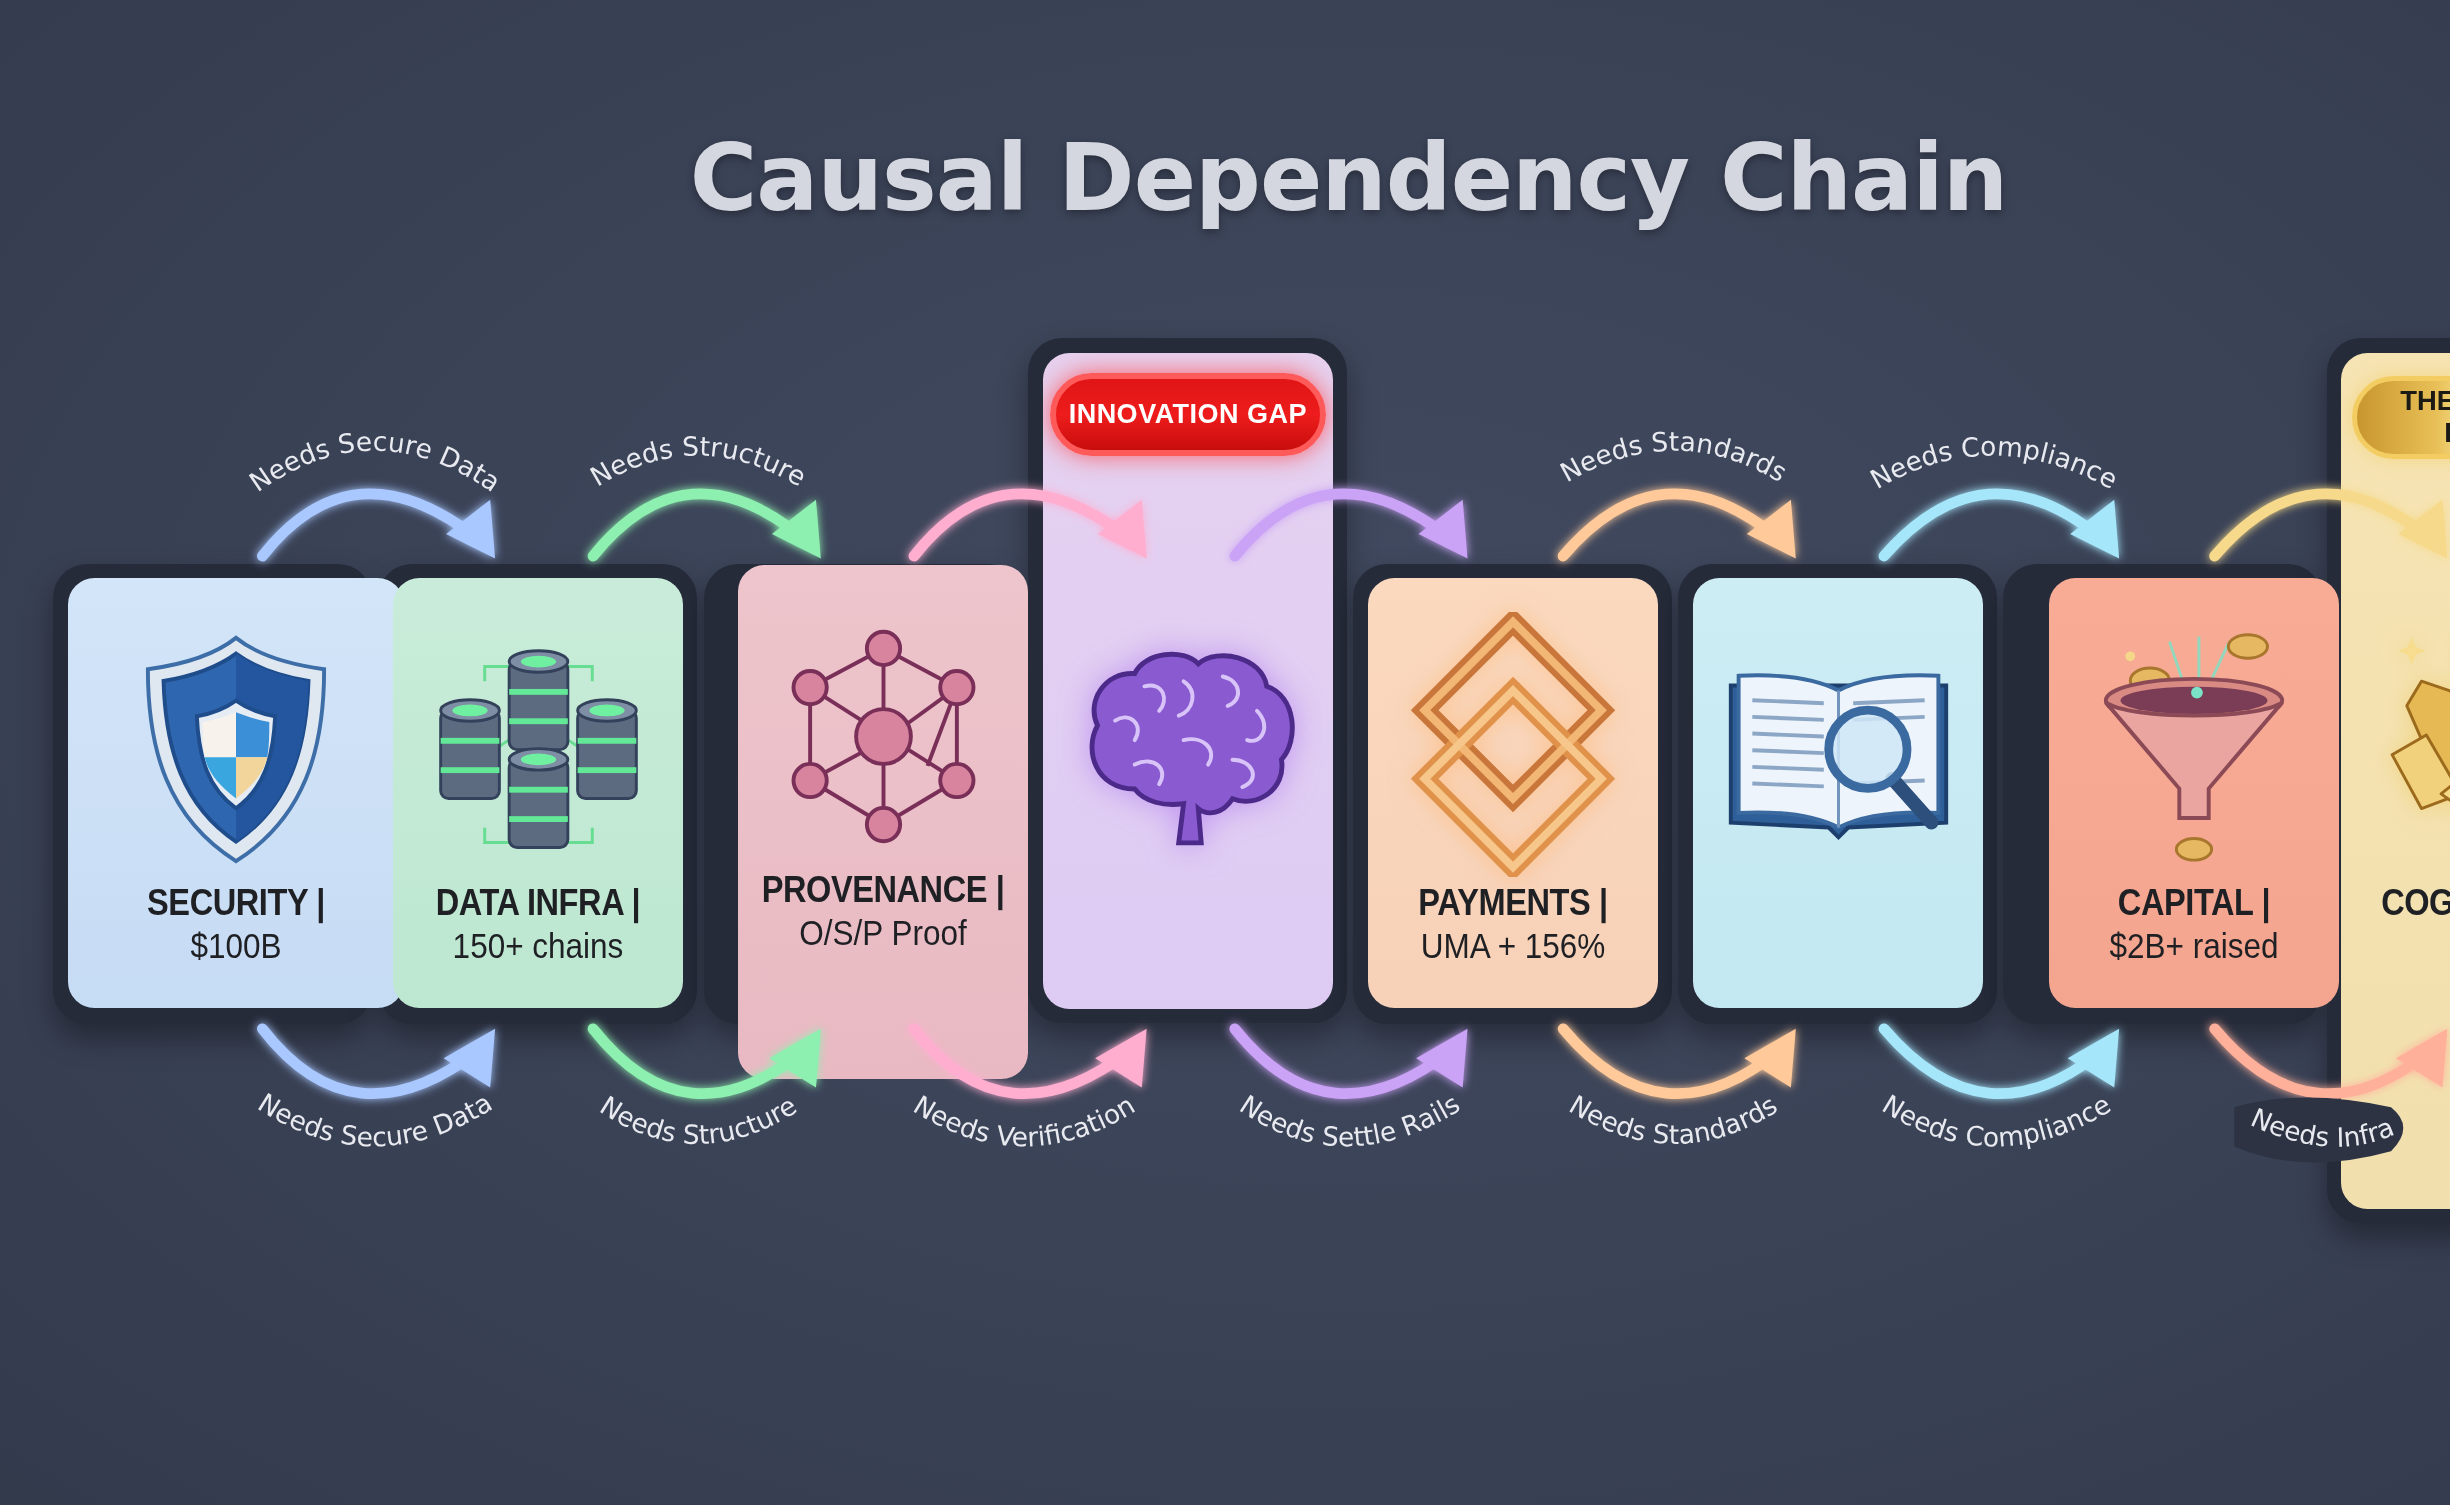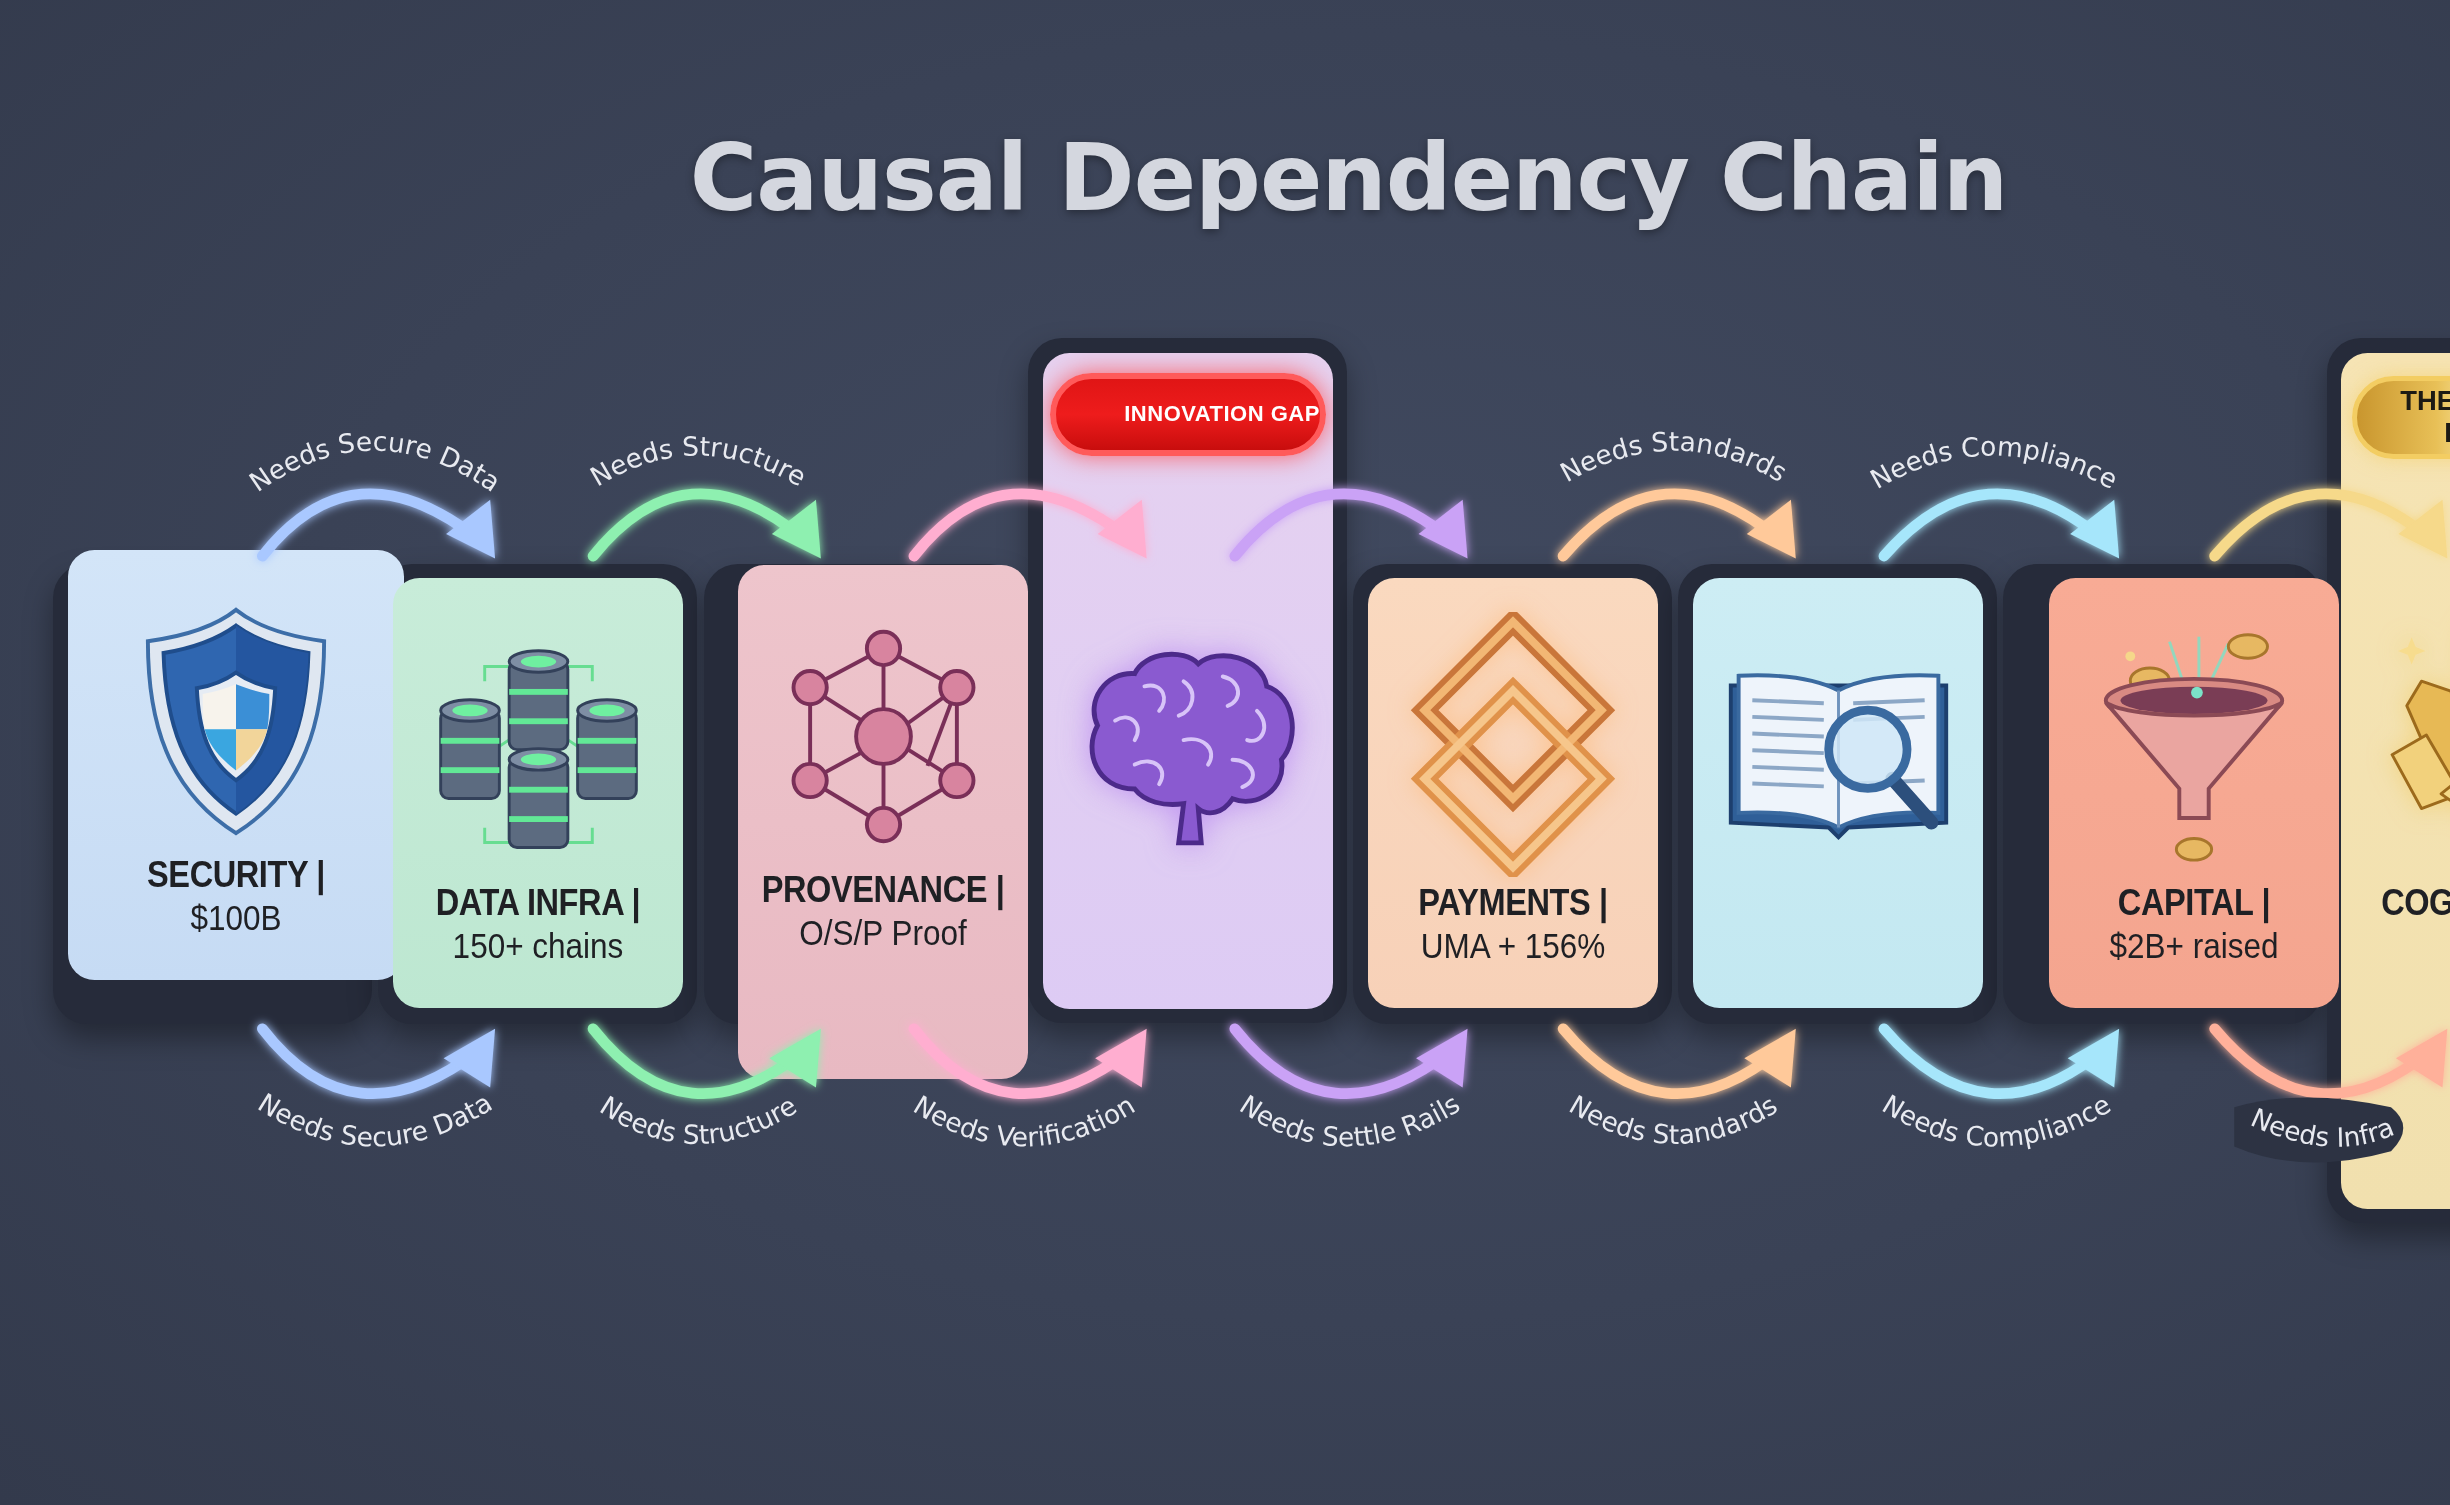--- a/index.html
+++ b/index.html
@@ -35,21 +35,21 @@
   .card .label .l2 { display: block; font-weight: 400; font-size: 35px; margin-top: 2px; transform: scaleX(0.9); }
   .badge {
     position: absolute; border-radius: 54px; text-align: center;
     font-family: "Liberation Sans", sans-serif; font-weight: 700;
     display: flex; align-items: center; justify-content: center;
   }
   .badge-red {
     background: linear-gradient(180deg, #e01515 0%, #ee1c1c 50%, #c80d0d 100%);
     color: #ffffff; border: 6.9px solid #ff5a5a;
     box-shadow: 0 0 24.5px rgba(255,60,60,0.75);
-    font-size: 22px; letter-spacing: 0.5px; justify-content: flex-end;
+    font-size: 27px; letter-spacing: 0.5px;
   }
   .badge-gold {
     background: linear-gradient(90deg, #c9962e 0%, #e8c057 30%, #fbeaa5 48%, #e6bb4f 68%, #bf8a2a 100%);
     color: #1c1a14; border: 5.9px solid #f3cd62;
     box-shadow: 0 0 19.6px rgba(243,205,98,0.6);
     font-size: 27.4px; letter-spacing: 0px;
   }
   svg.arrows { position: absolute; left: 0; top: 0; width: 2697px; height: 1505px; pointer-events: none; }
   .arc-label {
     font-family: "DejaVu Sans", sans-serif; font-size: 54px; fill: #e8eaf0;
@@ -64,21 +64,21 @@
 
   <div class="frame" style="left:53px;top:564px;width:319px;height:460px;"></div>
   <div class="frame" style="left:378px;top:564px;width:319px;height:460px;"></div>
   <div class="frame" style="left:704px;top:564px;width:319px;height:460px;"></div>
   <div class="frame" style="left:1028px;top:338px;width:319px;height:685px;"></div>
   <div class="frame" style="left:1353px;top:564px;width:319px;height:460px;"></div>
   <div class="frame" style="left:1678px;top:564px;width:319px;height:460px;"></div>
   <div class="frame" style="left:2003px;top:564px;width:319px;height:460px;"></div>
   <div class="frame" style="left:2327px;top:338px;width:326px;height:885px;"></div>
 
-  <div class="card" style="left:68px;top:550px;width:336px;height:430px;background:linear-gradient(180deg,#d3e5f8,#c6dbf4);">
+  <div class="card" style="left:68px;top:578px;width:336px;height:430px;background:linear-gradient(180deg,#d3e5f8,#c6dbf4);">
     <div class="icon-wrap" style="top:54px;">
       <svg width="196" height="235" viewBox="0 0 200 240">
         <path d="M100 6 C75 26 40 34 10 38 C10 120 30 190 100 234 C170 190 190 120 190 38 C160 34 125 26 100 6Z" fill="#dfe7f1" stroke="#3d6ea8" stroke-width="4"></path>
         <path d="M100 22 C78 38 50 46 26 50 C28 120 46 178 100 214 C154 178 172 120 174 50 C150 46 122 38 100 22Z" fill="#2f66b0" stroke="#1f4d8c" stroke-width="4"></path>
         <path d="M100 22 L100 214 C154 178 172 120 174 50 C150 46 122 38 100 22Z" fill="#2456a0"></path>
         <path d="M100 70 C86 80 72 84 60 86 C62 130 72 160 100 180 C128 160 138 130 140 86 C128 84 114 80 100 70Z" fill="#e6ecf4" stroke="#1f4d8c" stroke-width="4"></path>
         <path d="M100 82 L100 128 L68 128 C66 116 66 104 66 92 C78 90 90 86 100 82Z" fill="#f7f3ec"></path>
         <path d="M100 82 C110 86 122 90 134 92 C134 104 134 116 132 128 L100 128Z" fill="#3b8fd6"></path>
         <path d="M68 128 L100 128 L100 170 C82 156 72 144 68 128Z" fill="#3aa6e0"></path>
         <path d="M100 128 L132 128 C128 144 118 156 100 170Z" fill="#f2d59a"></path>

